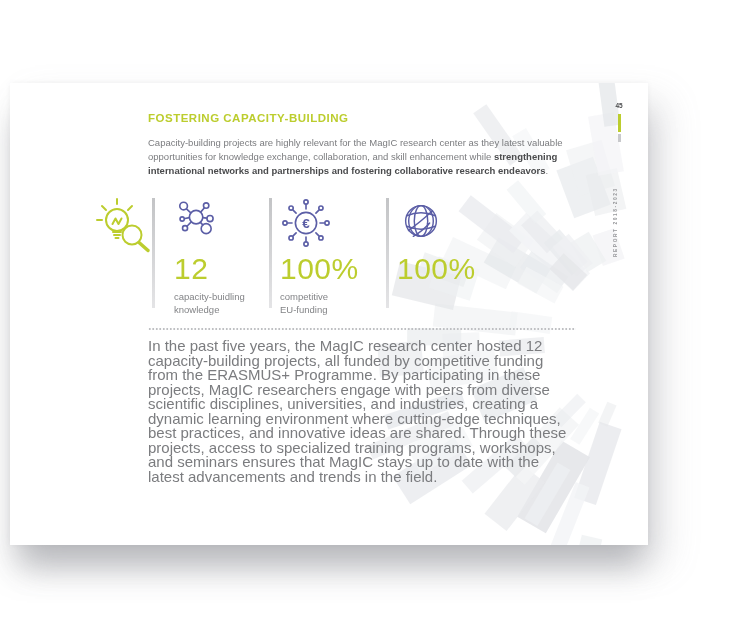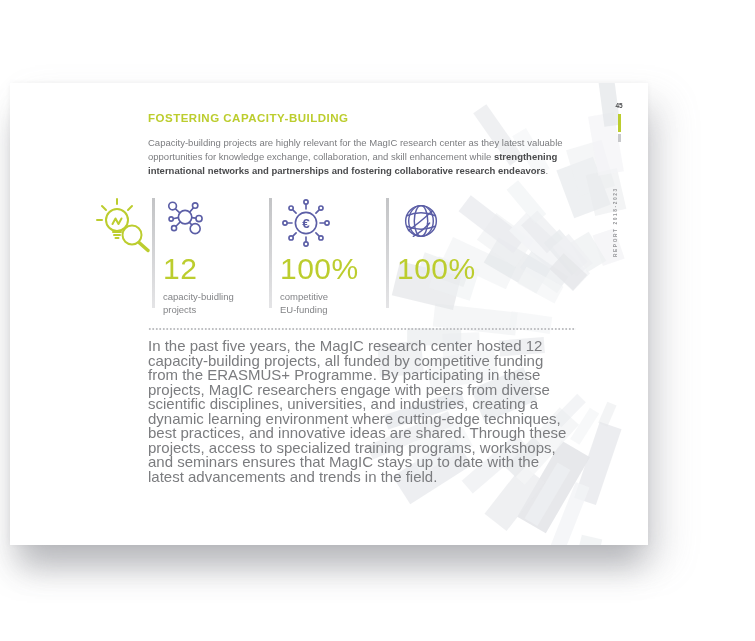--- a/index.html
+++ b/index.html
@@ -29,21 +29,21 @@
   .intro{position:absolute;left:138px;top:29px;width:426px;}
   .intro h1{margin:0 0 12px;font-size:11.5px;letter-spacing:.5px;color:var(--lime);font-weight:bold;}
   .intro p{margin:0;font-size:9.5px;line-height:14px;color:var(--body-gray);}
   .intro strong{color:#4a4b4d;}
 
   
   .bulb{position:absolute;left:82px;top:112px;}
   .sep{position:absolute;top:115px;width:3px;height:110px;background:linear-gradient(#c3c4c6,#e4e4e6);}
   .sep.s1{left:142px;} .sep.s2{left:259px;} .sep.s3{left:376px;}
   .stat{position:absolute;top:114px;width:106px;}
-  .stat.c1{left:153px;} .stat.c2{left:270px;} .stat.c3{left:387px;}
+  .stat.c1{left:164px;} .stat.c2{left:270px;} .stat.c3{left:387px;}
   .stat .iconbox{height:57px;}
   .stat .num{font-size:30px;font-weight:300;line-height:1;color:var(--lime);letter-spacing:.5px;}
   .stat .lbl{margin-top:6px;font-size:9.5px;line-height:13px;color:#838487;}
 
   
   .section{position:absolute;left:138px;top:240px;width:428px;}
   .section h2{margin:0;font-size:11.5px;letter-spacing:.6px;color:var(--heading-dark);font-weight:bold;}
   .dotted-rule{margin-top:5px;height:2px;
     background-image:radial-gradient(circle,#bfc0c3 .7px,transparent .9px);
     background-size:3.5px 2px;background-repeat:repeat-x;}
@@ -168,21 +168,21 @@
             <line x1="18" y1="25" x2="14" y2="29"></line>
               <circle cx="11.5" cy="31.5" r="2.6"></circle>
             <line x1="16" y1="20.5" x2="11.5" y2="21.5"></line>
               <circle cx="8.5" cy="22" r="2.2"></circle>
           </g>
         </svg>
       </div>
       <div class="num">12</div>
       <div class="lbl">
         <div>capacity-buidling</div>
-        <div>projects</div>
+        <div>knowledge</div>
       </div>
     </div>
 
     <div class="stat c2">
       <div class="iconbox">
         <svg class="purple-icon" width="52" height="52" viewBox="0 0 54 54">
           <g class="st" stroke-width="1.7">
             <circle cx="27" cy="27" r="11"></circle>
             <line x1="41.5" y1="27" x2="46" y2="27"></line>
               <circle cx="48.8" cy="27" r="2.2"></circle>

